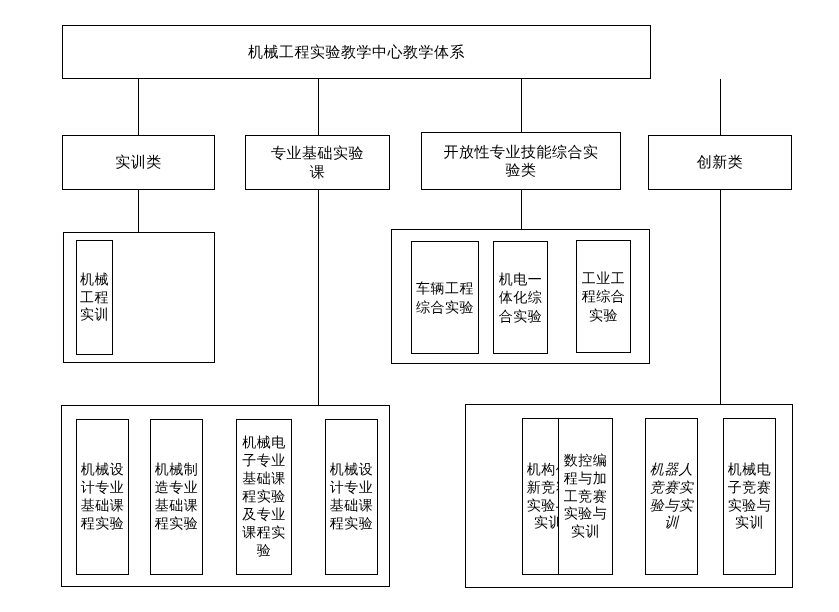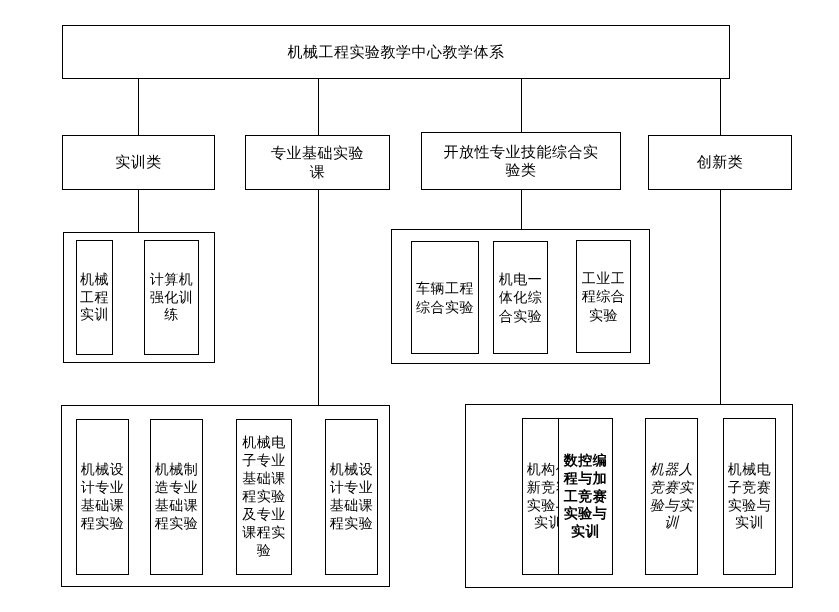--- a/index.html
+++ b/index.html
@@ -56,21 +56,21 @@
     position: absolute;
     background: #000000;
   }
   .conn-v { width: 1px; }
 </style>
 </head>
 <body>
 
 <div id="canvas">
 
-  <div class="box title-box" style="left:62px; top:25px; width:668px; height:54px;">机械工程实验教学中心教学体系</div>
+  <div class="box title-box" style="left:62px; top:25px; width:589px; height:54px;">机械工程实验教学中心教学体系</div>
 
   <div class="conn conn-v" style="left:138px; top:79px; height:56px;"></div>
   <div class="conn conn-v" style="left:318px; top:79px; height:56px;"></div>
   <div class="conn conn-v" style="left:521px; top:79px; height:56px;"></div>
   <div class="conn conn-v" style="left:720px; top:79px; height:56px;"></div>
 
   <div class="box cat-box" style="left:62px; top:135px; width:153px; height:55px;">实训类</div>
 
   <div class="box cat-box" style="left:245px; top:135px; width:145px; height:55px;">专业基础实验课</div>
 
@@ -78,32 +78,31 @@
 
   <div class="box cat-box" style="left:648px; top:135px; width:144px; height:55px;">创新类</div>
 
   <div class="conn conn-v" style="left:138px; top:190px; height:42px;"></div>
   <div class="conn conn-v" style="left:318px; top:190px; height:215px;"></div>
   <div class="conn conn-v" style="left:521px; top:190px; height:39px;"></div>
   <div class="conn conn-v" style="left:720px; top:190px; height:214px;"></div>
 
   <div class="group" style="left:63px; top:232px; width:152px; height:131px;"></div>
   <div class="box leaf-box" style="left:76px; top:240px; width:37px; height:115px;">机械工程实训</div>
-  <div class="box leaf-box" style="left:144px; top:240px; width:55px; height:115px;">计算机强化训练</div>
 
   <div class="group" style="left:391px; top:229px; width:259px; height:135px;"></div>
   <div class="box mid-box" style="left:411px; top:241px; width:68px; height:113px;">车辆工程综合实验</div>
   <div class="box mid-box" style="left:493px; top:241px; width:55px; height:113px;">机电一体化综合实验</div>
   <div class="box mid-box" style="left:576px; top:240px; width:55px; height:113px;">工业工程综合实验</div>
 
   <div class="group" style="left:61px; top:405px; width:329px; height:182px;"></div>
   <div class="box leaf-box" style="left:76px; top:419px; width:53px; height:156px;">机械设计专业基础课程实验</div>
   <div class="box leaf-box" style="left:150px; top:419px; width:53px; height:156px;">机械制造专业基础课程实验</div>
   <div class="box leaf-box" style="left:236px; top:419px; width:56px; height:156px;">机械电子专业基础课程实验及专业课程实验</div>
   <div class="box leaf-box" style="left:325px; top:419px; width:53px; height:156px;">机械设计专业基础课程实验</div>
 
   <div class="group" style="left:465px; top:404px; width:328px; height:184px;"></div>
   <div class="box leaf-box" style="left:480px; top:418px; width:53px; height:157px;margin-left:42px;">机构创新竞赛实验与实训</div>
-  <div class="box leaf-box" style="left:558px; top:418px; width:55px; height:157px;font-weight:bold;">数控编程与加工竞赛实验与实训</div>
+  <div class="box leaf-box" style="left:558px; top:418px; width:55px; height:157px;">数控编程与加工竞赛实验与实训</div>
   <div class="box leaf-box" style="left:645px; top:418px; width:53px; height:157px;font-style:italic;">机器人竞赛实验与实训</div>
   <div class="box leaf-box" style="left:723px; top:418px; width:53px; height:157px;">机械电子竞赛实验与实训</div>
 
 </div>
 
 </body></html>

